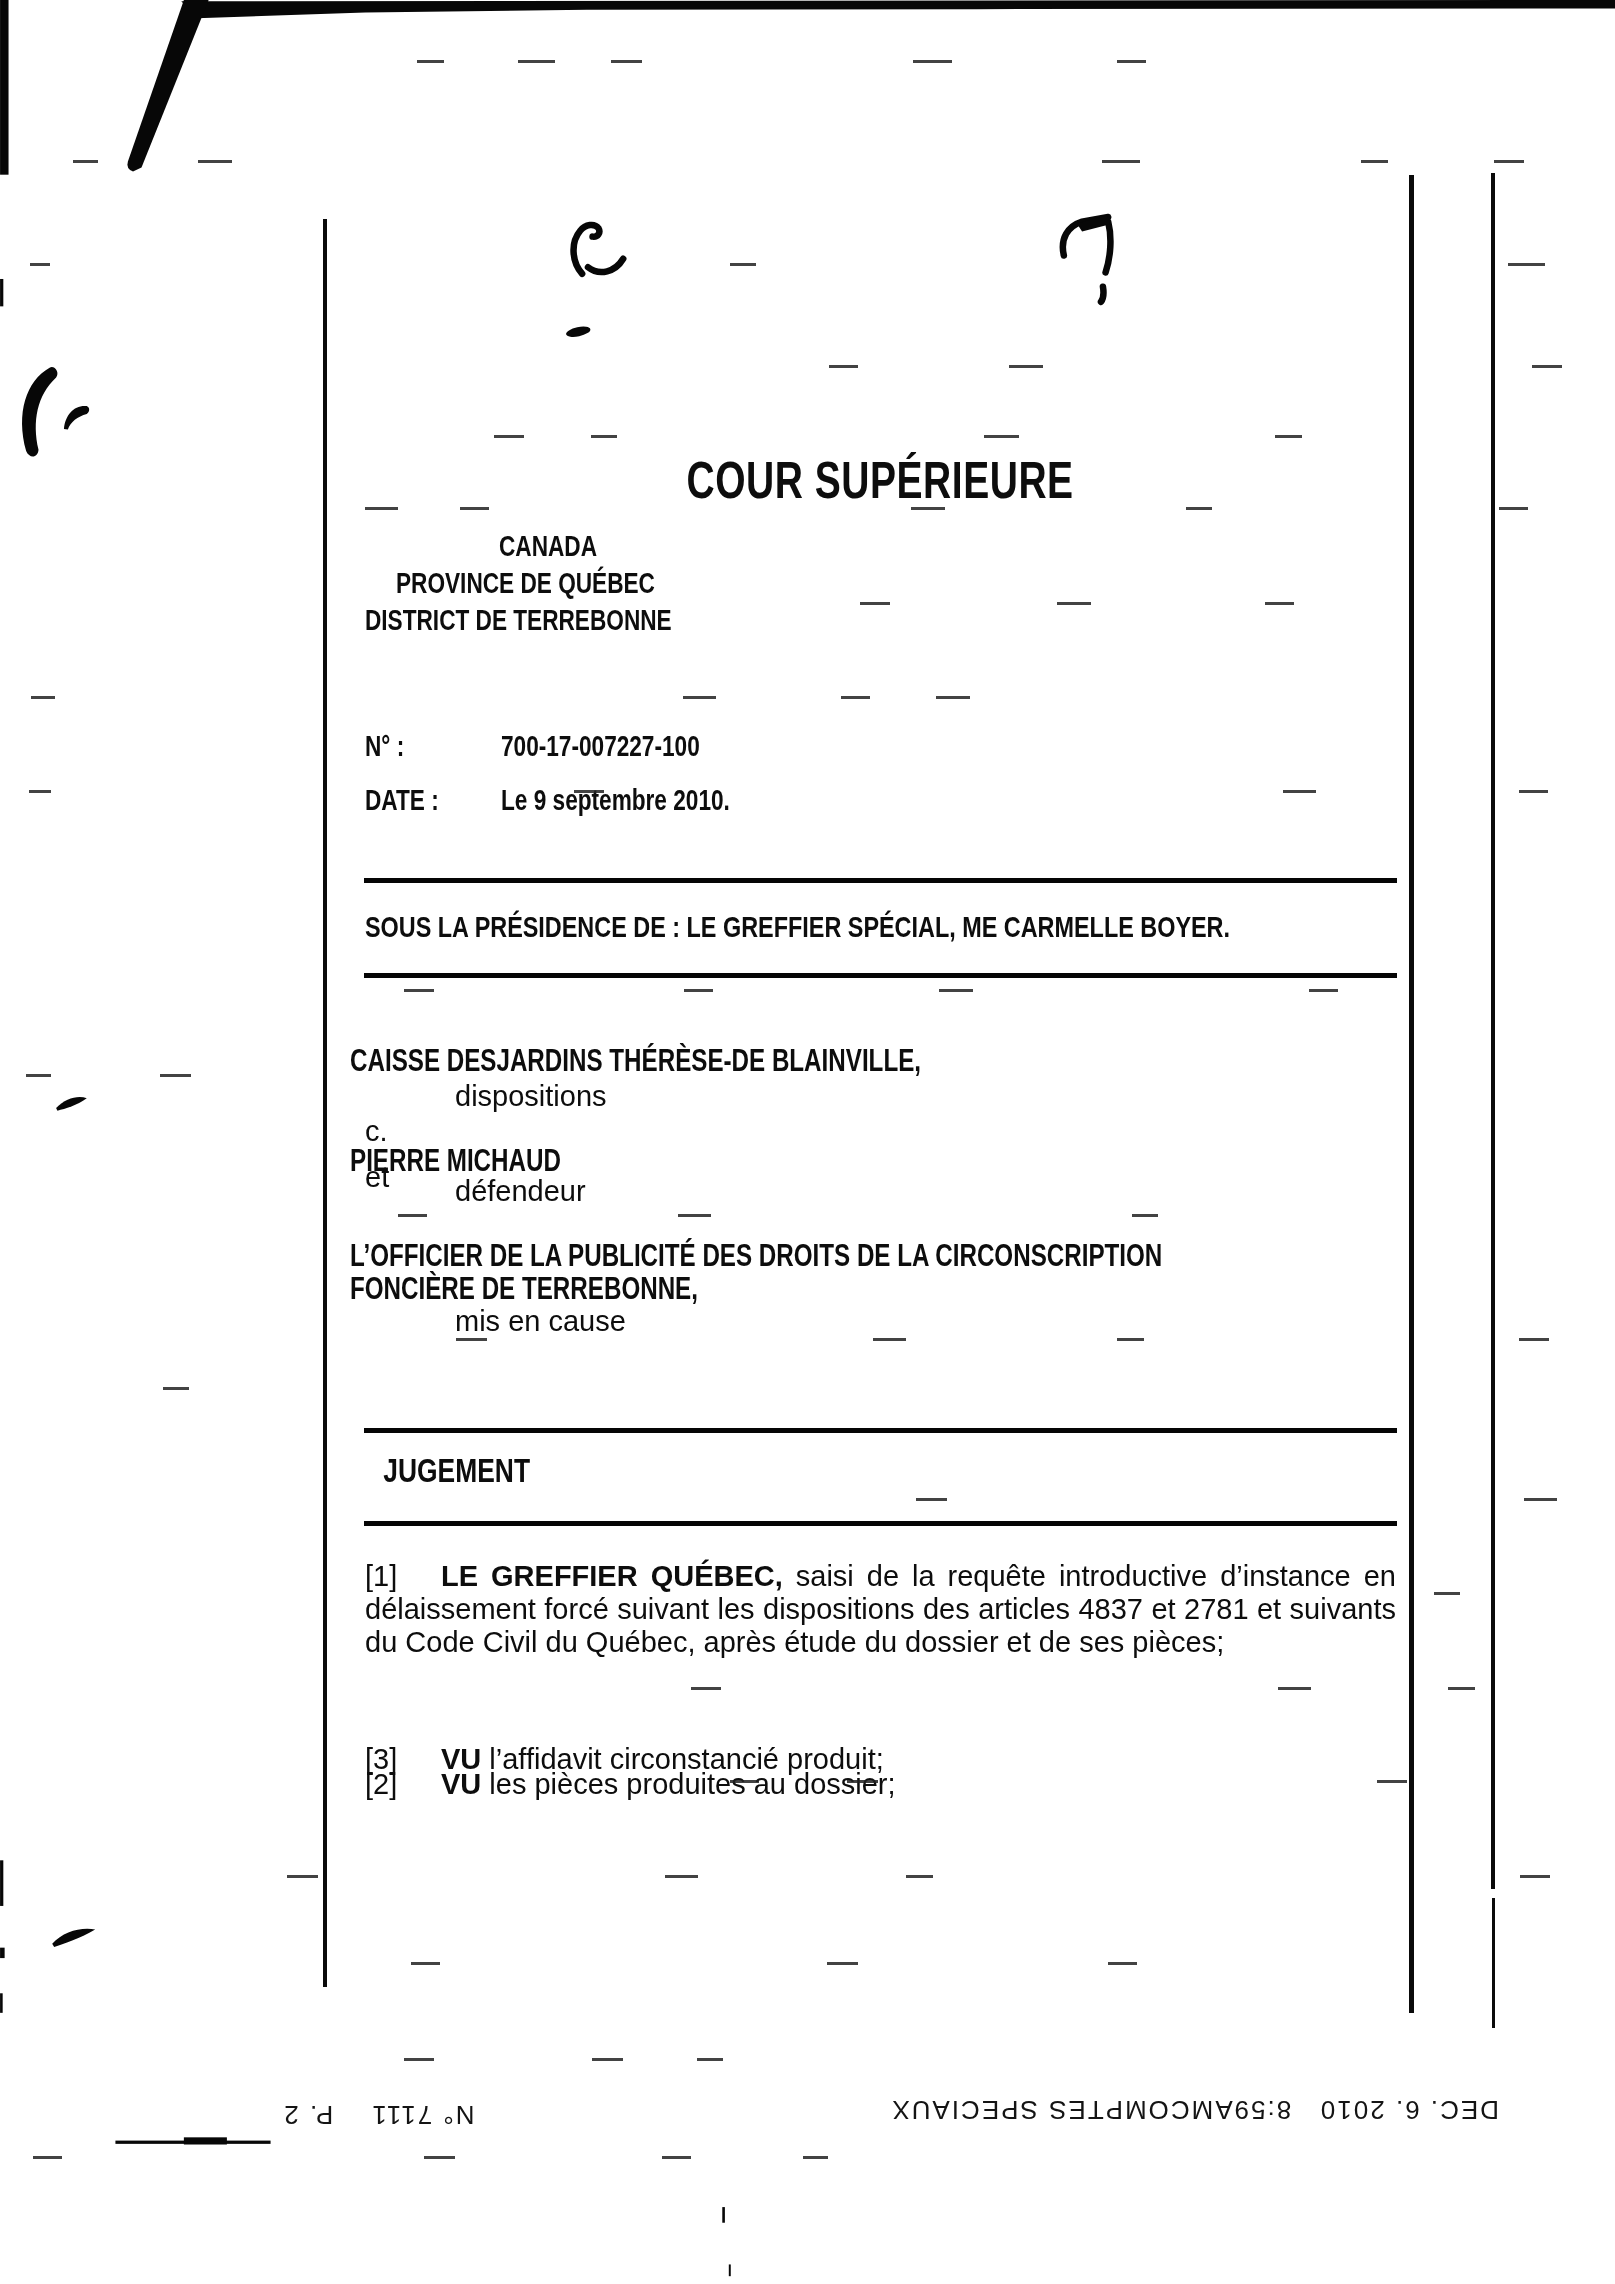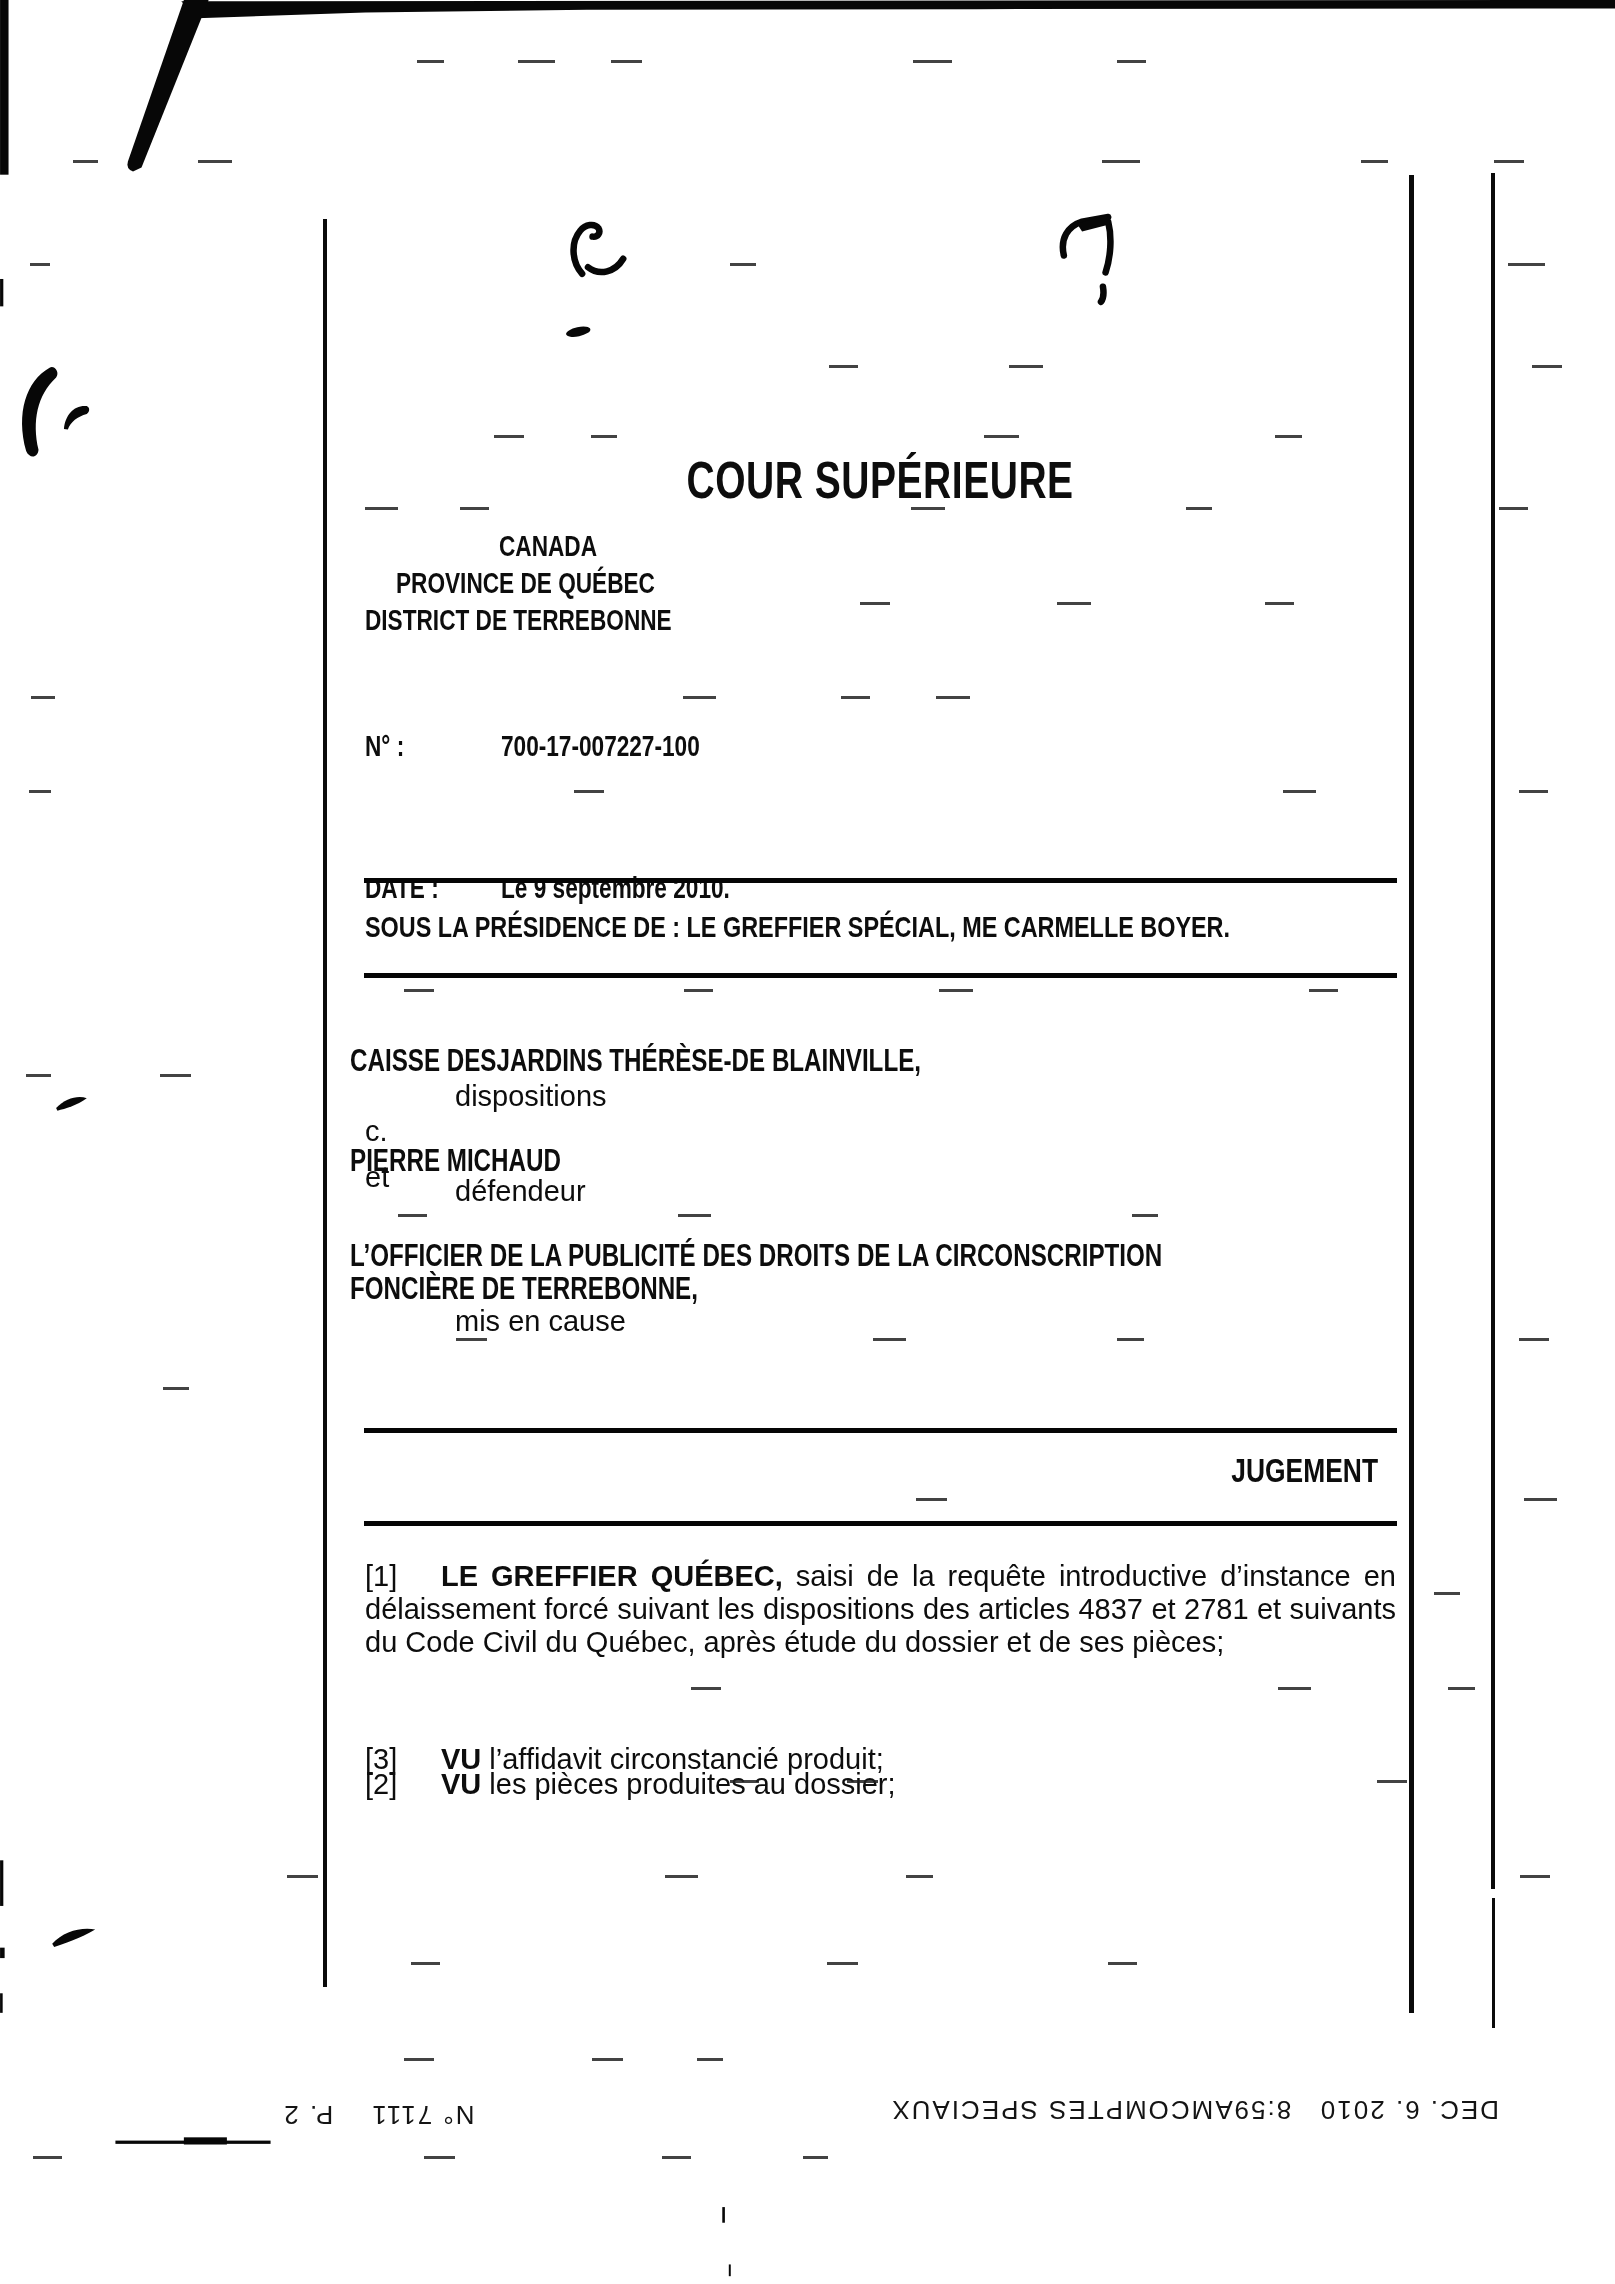--- a/index.html
+++ b/index.html
@@ -17,21 +17,21 @@
   .title{left:365px;top:450px;width:1031px;text-align:center;font-size:52px;font-weight:bold;letter-spacing:0.7px;}
   .idblock{left:365px;top:528px;font-size:29px;font-weight:bold;line-height:37px;text-align:center;}
   .idblock div{height:37px;}
   .caserow{left:365px;font-size:29px;font-weight:bold;}
   .case-label{display:inline-block;width:128px;}
   .hr{left:364px;width:1033px;height:4.6px;background:#050505;}
   .presiding{left:365px;top:910px;font-size:30px;font-weight:bold;}
   .pline{left:350px;font-size:31px;font-weight:bold;}
   .prole{left:365px;font-size:29px;font-weight:normal;padding-left:90px;}
   .psmall{left:365px;font-size:29px;font-weight:normal;}
-  .jugement{left:365px;top:1452px;width:1031px;text-align:right;font-size:33px;font-weight:bold;}
+  .jugement{left:365px;top:1452px;width:1031px;text-align:left;font-size:33px;font-weight:bold;}
   .para{left:365px;width:1031px;font-size:29px;line-height:33px;text-align:justify;}
   .pnum{display:inline-block;width:76px;font-weight:normal;}
   .vline{position:absolute;background:#0a0a0a;}
   
   .faxflip{transform:rotate(180deg);font-size:26px;letter-spacing:2px;color:#141414;white-space:pre;}
   .fax-right{left:918px;top:2094px;width:581px;display:flex;justify-content:space-between;}
   .noise i{position:absolute;display:block;height:2.6px;background:#222;opacity:.85;}
   svg.marks{position:absolute;left:0;top:0;}
 </style>
 </head>
@@ -74,21 +74,21 @@
   <div><span class="cond">CANADA</span></div>
   <div><span class="cond">PROVINCE DE QUÉBEC</span></div>
   <div><span class="cond">DISTRICT DE TERREBONNE</span></div>
 </div>
 
 <div class="abs caserow" style="top:730px">
   <span class="case-label"><span class="cond">N° :</span></span>
   <span><span class="cond">700-17-007227-100</span></span>
 </div>
 
-<div class="abs caserow" style="top:872px">
+<div class="abs caserow" style="top:784px">
   <span class="case-label"><span class="cond">DATE :</span></span>
   <span><span class="cond">Le 9 septembre 2010.</span></span>
 </div>
 
 <div class="abs hr" style="top:878px"></div>
 
 <div class="abs presiding">
   <span class="cond">SOUS LA PRÉSIDENCE DE : LE GREFFIER SPÉCIAL, ME CARMELLE  BOYER.</span>
 </div>
 

